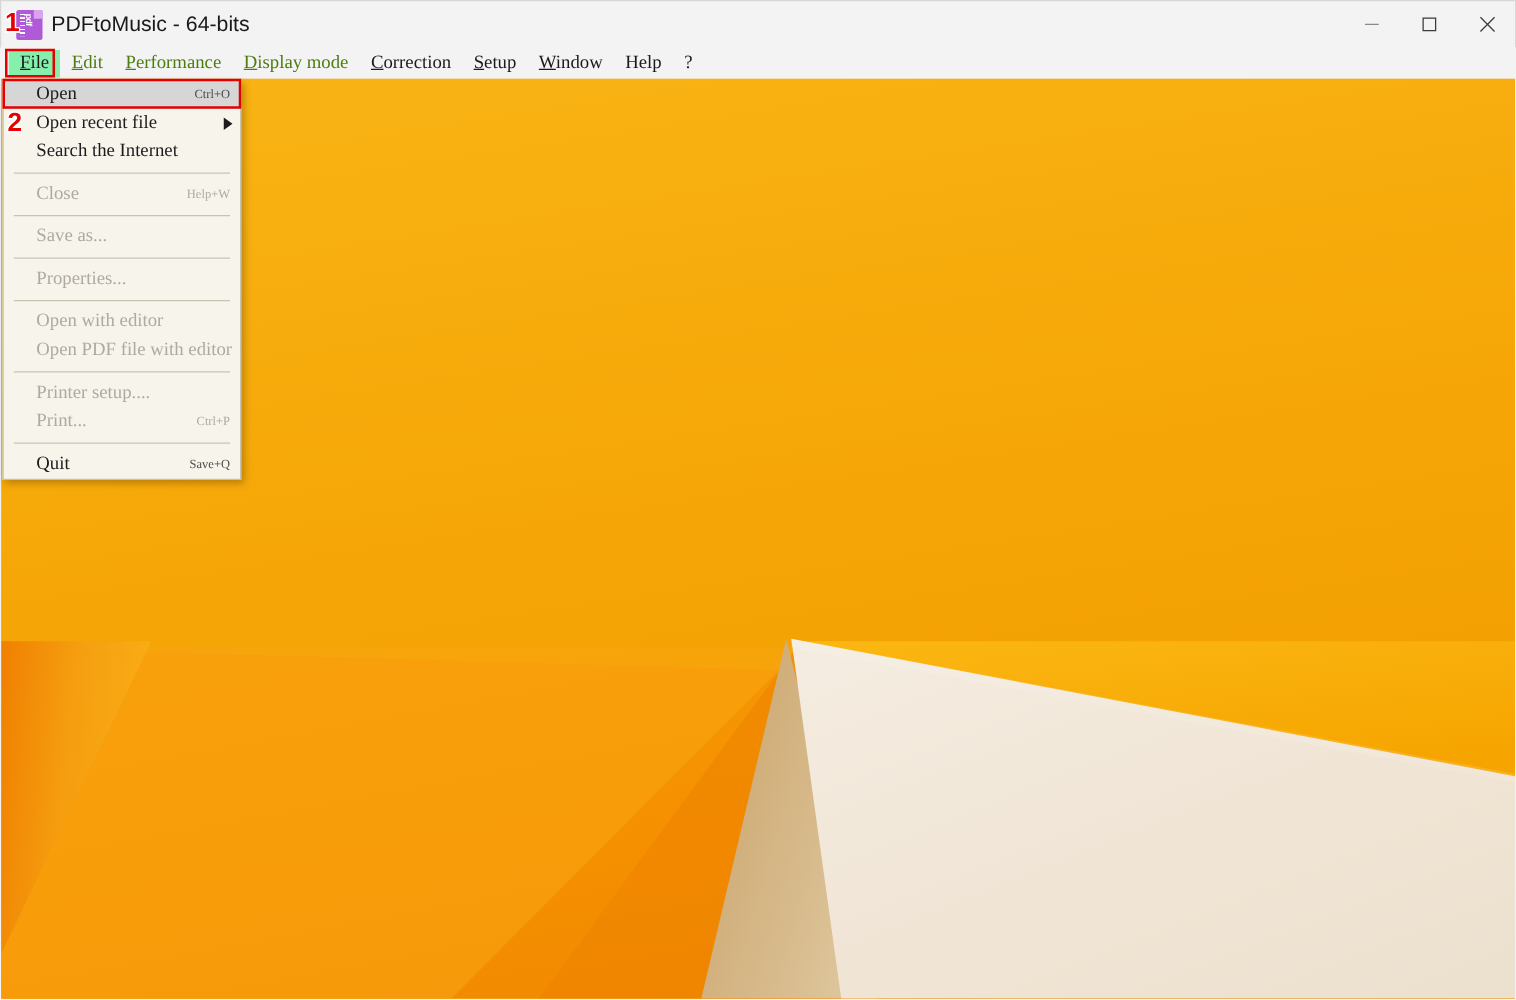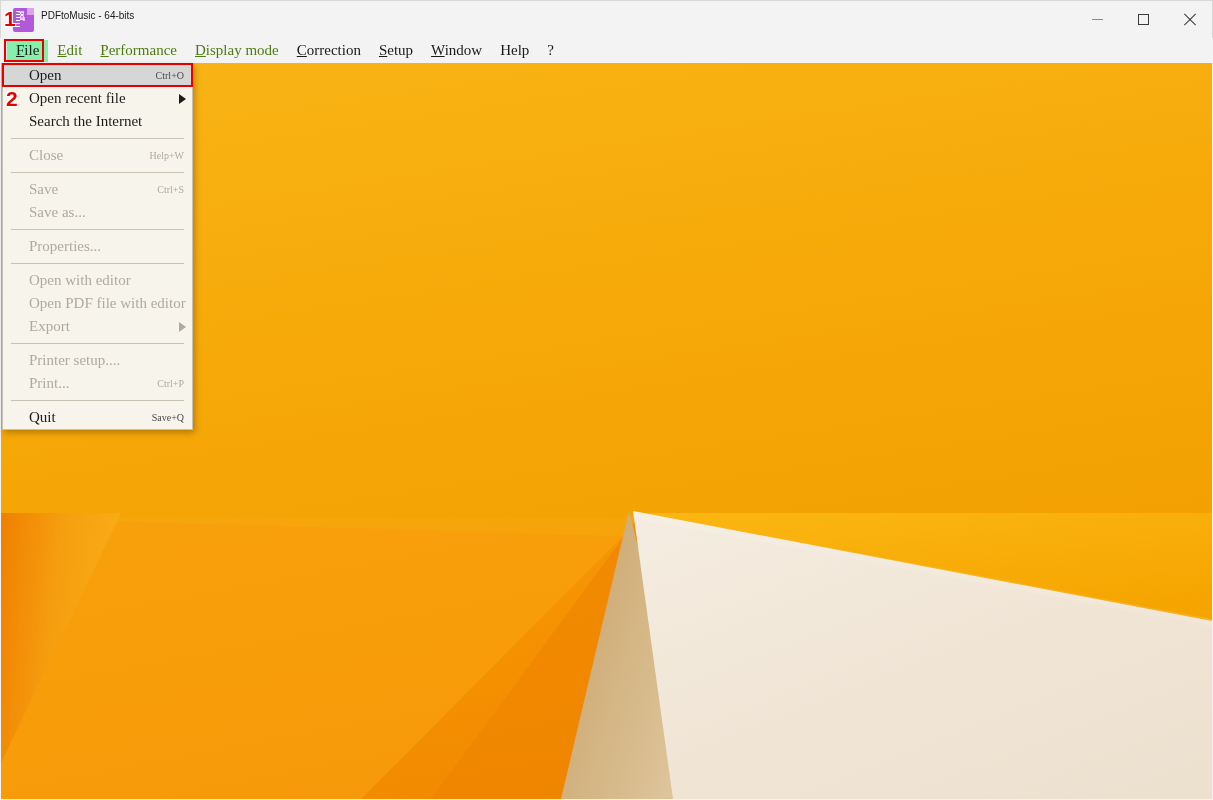--- a/index.html
+++ b/index.html
@@ -72,21 +72,21 @@
     background: repeating-linear-gradient(
       to bottom,
       #ffffff 0px, #ffffff 1px,
       #b05ad8 1px, #b05ad8 3px);
   }
 
   #title-text {
     position: absolute;
     left: 40px;
     top: 9px;
-    font-size: 10px;
+    font-size: 17px;
     color: #1a1a1a;
     font-family: "Liberation Sans", sans-serif;
     white-space: nowrap;
   }
 
   .win-btn {
     position: absolute;
     top: 0;
     width: 46px;
     height: 37px;
@@ -347,40 +347,32 @@
       <div class="menu-row">
         <span class="label">Search the Internet</span>
       </div>
       <div class="menu-sep"></div>
       <div class="menu-row disabled">
         <span class="label">Close</span>
         <span class="accel">Help+W</span>
       </div>
       <div class="menu-sep"></div>
       <div class="menu-row disabled">
-        <span class="label">Save</span>
-        <span class="accel">Ctrl+S</span>
-      </div>
-      <div class="menu-row disabled">
         <span class="label">Save as...</span>
       </div>
       <div class="menu-sep"></div>
       <div class="menu-row disabled">
         <span class="label">Properties...</span>
       </div>
       <div class="menu-sep"></div>
       <div class="menu-row disabled">
         <span class="label">Open with editor</span>
       </div>
       <div class="menu-row disabled">
         <span class="label">Open PDF file with editor</span>
-      </div>
-      <div class="menu-row disabled">
-        <span class="label">Export</span>
-        <span class="submenu-arrow"></span>
       </div>
       <div class="menu-sep"></div>
       <div class="menu-row disabled">
         <span class="label">Printer setup....</span>
       </div>
       <div class="menu-row disabled">
         <span class="label">Print...</span>
         <span class="accel">Ctrl+P</span>
       </div>
       <div class="menu-sep"></div>

